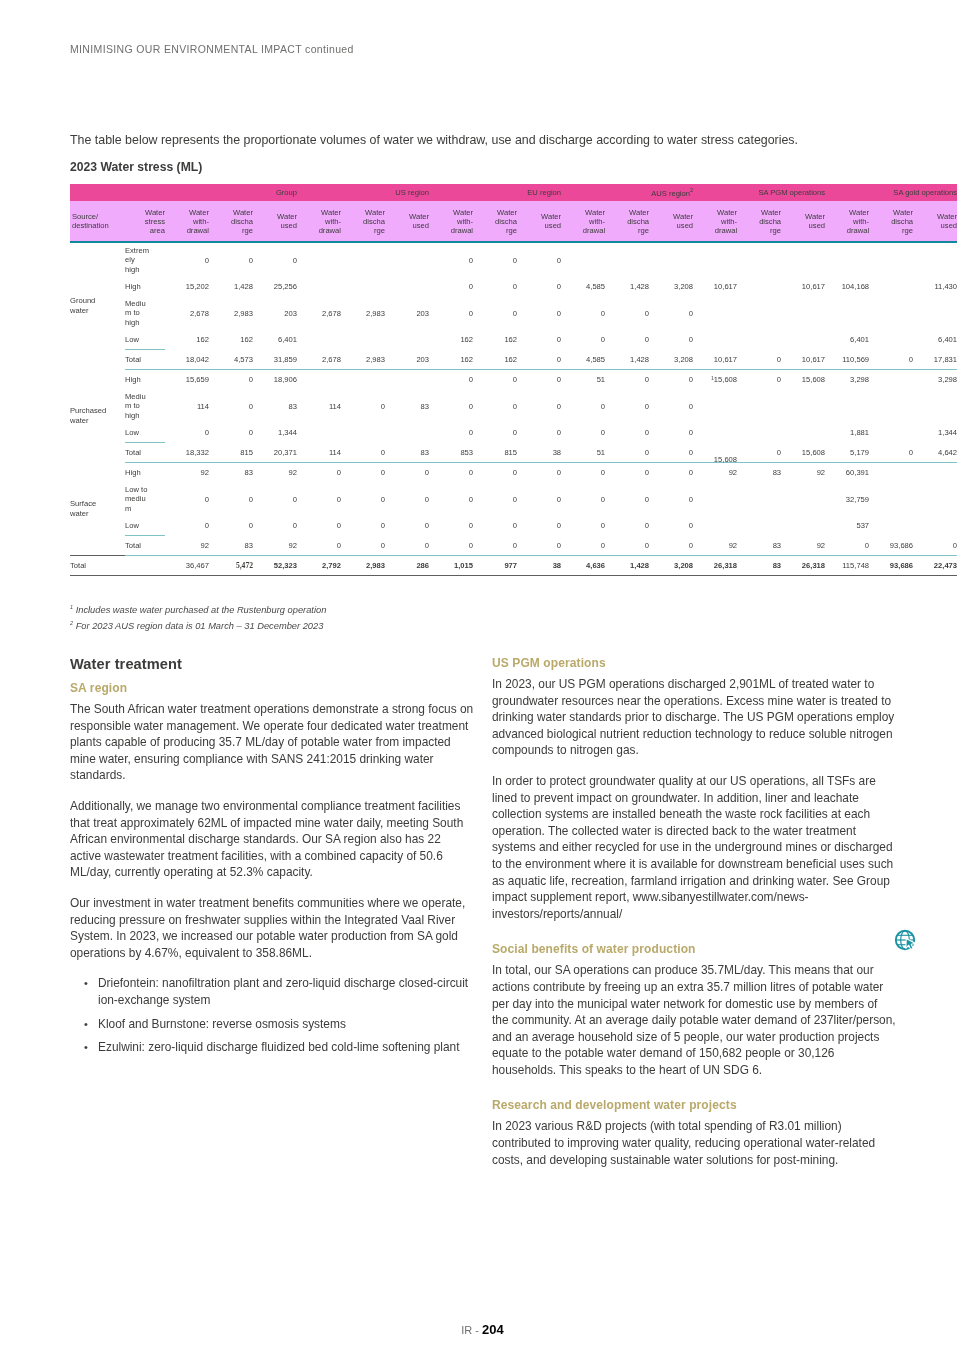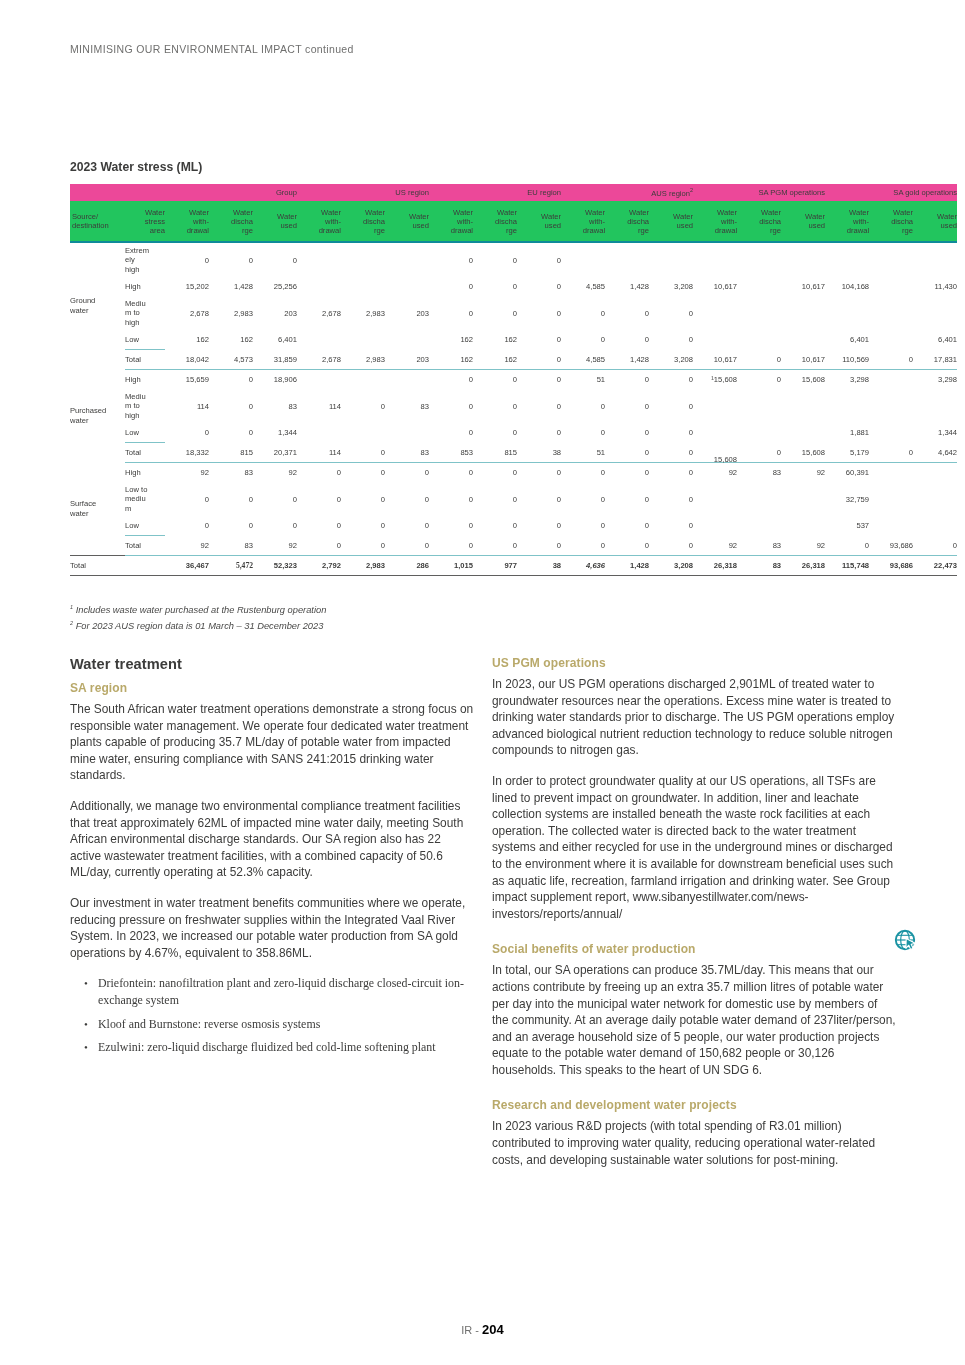--- a/index.html
+++ b/index.html
@@ -33,21 +33,21 @@
   table.wt{border-collapse:collapse;width:825px;table-layout:fixed;}
   table.wt td,table.wt th{
     padding:0;margin:0;vertical-align:middle;
     font-size:7.6px;color:#3c3c3b;font-weight:normal;
   }
   .grp-band td{
     background:#ec4899;height:17px;text-align:right;
     font-size:8.4px;color:#3c3c3b;
   }
   .hd-row td{
-    background:#22c55e;height:40px;text-align:right;
+    background:#f0abfc;height:40px;text-align:right;
     padding:0 3px 0 2px;line-height:9px;font-size:7.6px;
   }
   .hd-row td.lbl{text-align:right;}
   .hd-row td.srcdest{text-align:left;padding-left:2px;}
   .rule-teal{border-bottom:2px solid #108a9a;}
   .rule-teal-thin{border-bottom:.8px solid #7fc3c8;}
   .rule-dark{border-bottom:1.6px solid #5f5f5e;}
   td.num{text-align:right;padding-right:4px;font-size:8px;}
   td.cat{text-align:left;padding-left:6px;font-size:8px;line-height:9.5px;}
   td.src{text-align:left;padding-left:2px;font-size:8px;font-weight:bold;line-height:10px;vertical-align:top;padding-top:4px;}
@@ -75,21 +75,21 @@
   }
   h3.sub{
     font-size:12px;font-weight:bold;color:#b9a96a;margin:0 0 6px 0;letter-spacing:.1px;
   }
   h3.sub.spaced{margin-top:20px;}
   p.body{
     font-size:11.9px;line-height:16.6px;margin:0 0 14px 0;color:#3c3c3b;
   }
   ul.bul{margin:0 0 14px 0;padding:0 0 0 16px;list-style:none;}
   ul.bul li{
-    font-size:11.9px;line-height:16.6px;margin:0 0 7px 0;position:relative;padding-left:12px;font-family:Liberation Serif, serif;
+    font-size:11.9px;line-height:16.6px;margin:0 0 7px 0;position:relative;padding-left:12px;
   }
   ul.bul li:before{
     content:"\2022";position:absolute;left:-2px;top:0;font-size:11px;color:#3c3c3b;
   }
 
   
   .globe{
     position:absolute;left:893px;top:928px;width:26px;height:26px;
   }
 
@@ -100,20 +100,21 @@
   }
   .footer .pg{color:#000000;font-weight:bold;font-size:13px;}
 </style>
 </head>
 <body>
 
 <div class="page">
 
   <div class="running-head">MINIMISING OUR ENVIRONMENTAL IMPACT continued</div>
 
+  <div class="intro">The table below represents the proportionate volumes of water we withdraw, use and discharge according to water stress categories.</div>
   <div class="tbl-title">2023 Water stress (ML)</div>
 
   <div class="tblwrap">
     <table class="wt">
       <colgroup>
         <col style="width:55px">
           <col style="width:40px">
         <col style="width:44px">
           <col style="width:44px">
           <col style="width:44px">
@@ -436,36 +437,36 @@
             <td class="num rule-teal-thin">0</td>
             <td class="num rule-teal-thin">92</td>
             <td class="num rule-teal-thin">83</td>
             <td class="num rule-teal-thin">92</td>
             <td class="num rule-teal-thin">0</td>
             <td class="num rule-teal-thin">93,686</td>
             <td class="num rule-teal-thin">0</td>
           </tr>
           <tr class="r tot">
             <td class="src rule-dark" colspan="2" style="border-top: 1.2px solid rgb(95, 95, 94);">Total</td>
-            <td class="num rule-dark" style="border-top: 1.2px solid rgb(95, 95, 94); font-weight: bold;">36,467</td>
+            <td class="num rule-dark" style="border-top: 1.2px solid rgb(95, 95, 94); font-weight: normal;">36,467</td>
             <td class="num rule-dark" style="border-top: 1.2px solid rgb(95, 95, 94); font-weight: bold; font-family: Liberation Serif, serif;">5,472</td>
             <td class="num rule-dark" style="border-top: 1.2px solid rgb(95, 95, 94); font-weight: bold;">52,323</td>
             <td class="num rule-dark" style="border-top: 1.2px solid rgb(95, 95, 94); font-weight: bold;">2,792</td>
             <td class="num rule-dark" style="border-top: 1.2px solid rgb(95, 95, 94); font-weight: bold;">2,983</td>
             <td class="num rule-dark" style="border-top: 1.2px solid rgb(95, 95, 94); font-weight: bold;">286</td>
             <td class="num rule-dark" style="border-top: 1.2px solid rgb(95, 95, 94); font-weight: bold;">1,015</td>
             <td class="num rule-dark" style="border-top: 1.2px solid rgb(95, 95, 94); font-weight: bold;">977</td>
             <td class="num rule-dark" style="border-top: 1.2px solid rgb(95, 95, 94); font-weight: bold;">38</td>
-            <td class="num rule-dark" style="border-top: 1.2px solid rgb(95, 95, 94); font-weight: bold; font-style: italic;">4,636</td>
+            <td class="num rule-dark" style="border-top: 1.2px solid rgb(95, 95, 94); font-weight: bold;">4,636</td>
             <td class="num rule-dark" style="border-top: 1.2px solid rgb(95, 95, 94); font-weight: bold;">1,428</td>
             <td class="num rule-dark" style="border-top: 1.2px solid rgb(95, 95, 94); font-weight: bold;">3,208</td>
             <td class="num rule-dark" style="border-top: 1.2px solid rgb(95, 95, 94); font-weight: bold;">26,318</td>
             <td class="num rule-dark" style="border-top: 1.2px solid rgb(95, 95, 94); font-weight: bold;">83</td>
             <td class="num rule-dark" style="border-top: 1.2px solid rgb(95, 95, 94); font-weight: bold;">26,318</td>
-            <td class="num rule-dark" style="border-top: 1.2px solid rgb(95, 95, 94); font-weight: bold;">115,748</td>
+            <td class="num rule-dark" style="border-top: 1.2px solid rgb(95, 95, 94); font-weight: normal;">115,748</td>
             <td class="num rule-dark" style="border-top: 1.2px solid rgb(95, 95, 94); font-weight: bold;">93,686</td>
             <td class="num rule-dark" style="border-top: 1.2px solid rgb(95, 95, 94); font-weight: bold;">22,473</td>
           </tr>
         </tbody>
     </table>
   </div>
 
   <div class="fn fn1">
     <span class="sup">1</span>
     <span>Includes waste water purchased at the Rustenburg operation</span>

